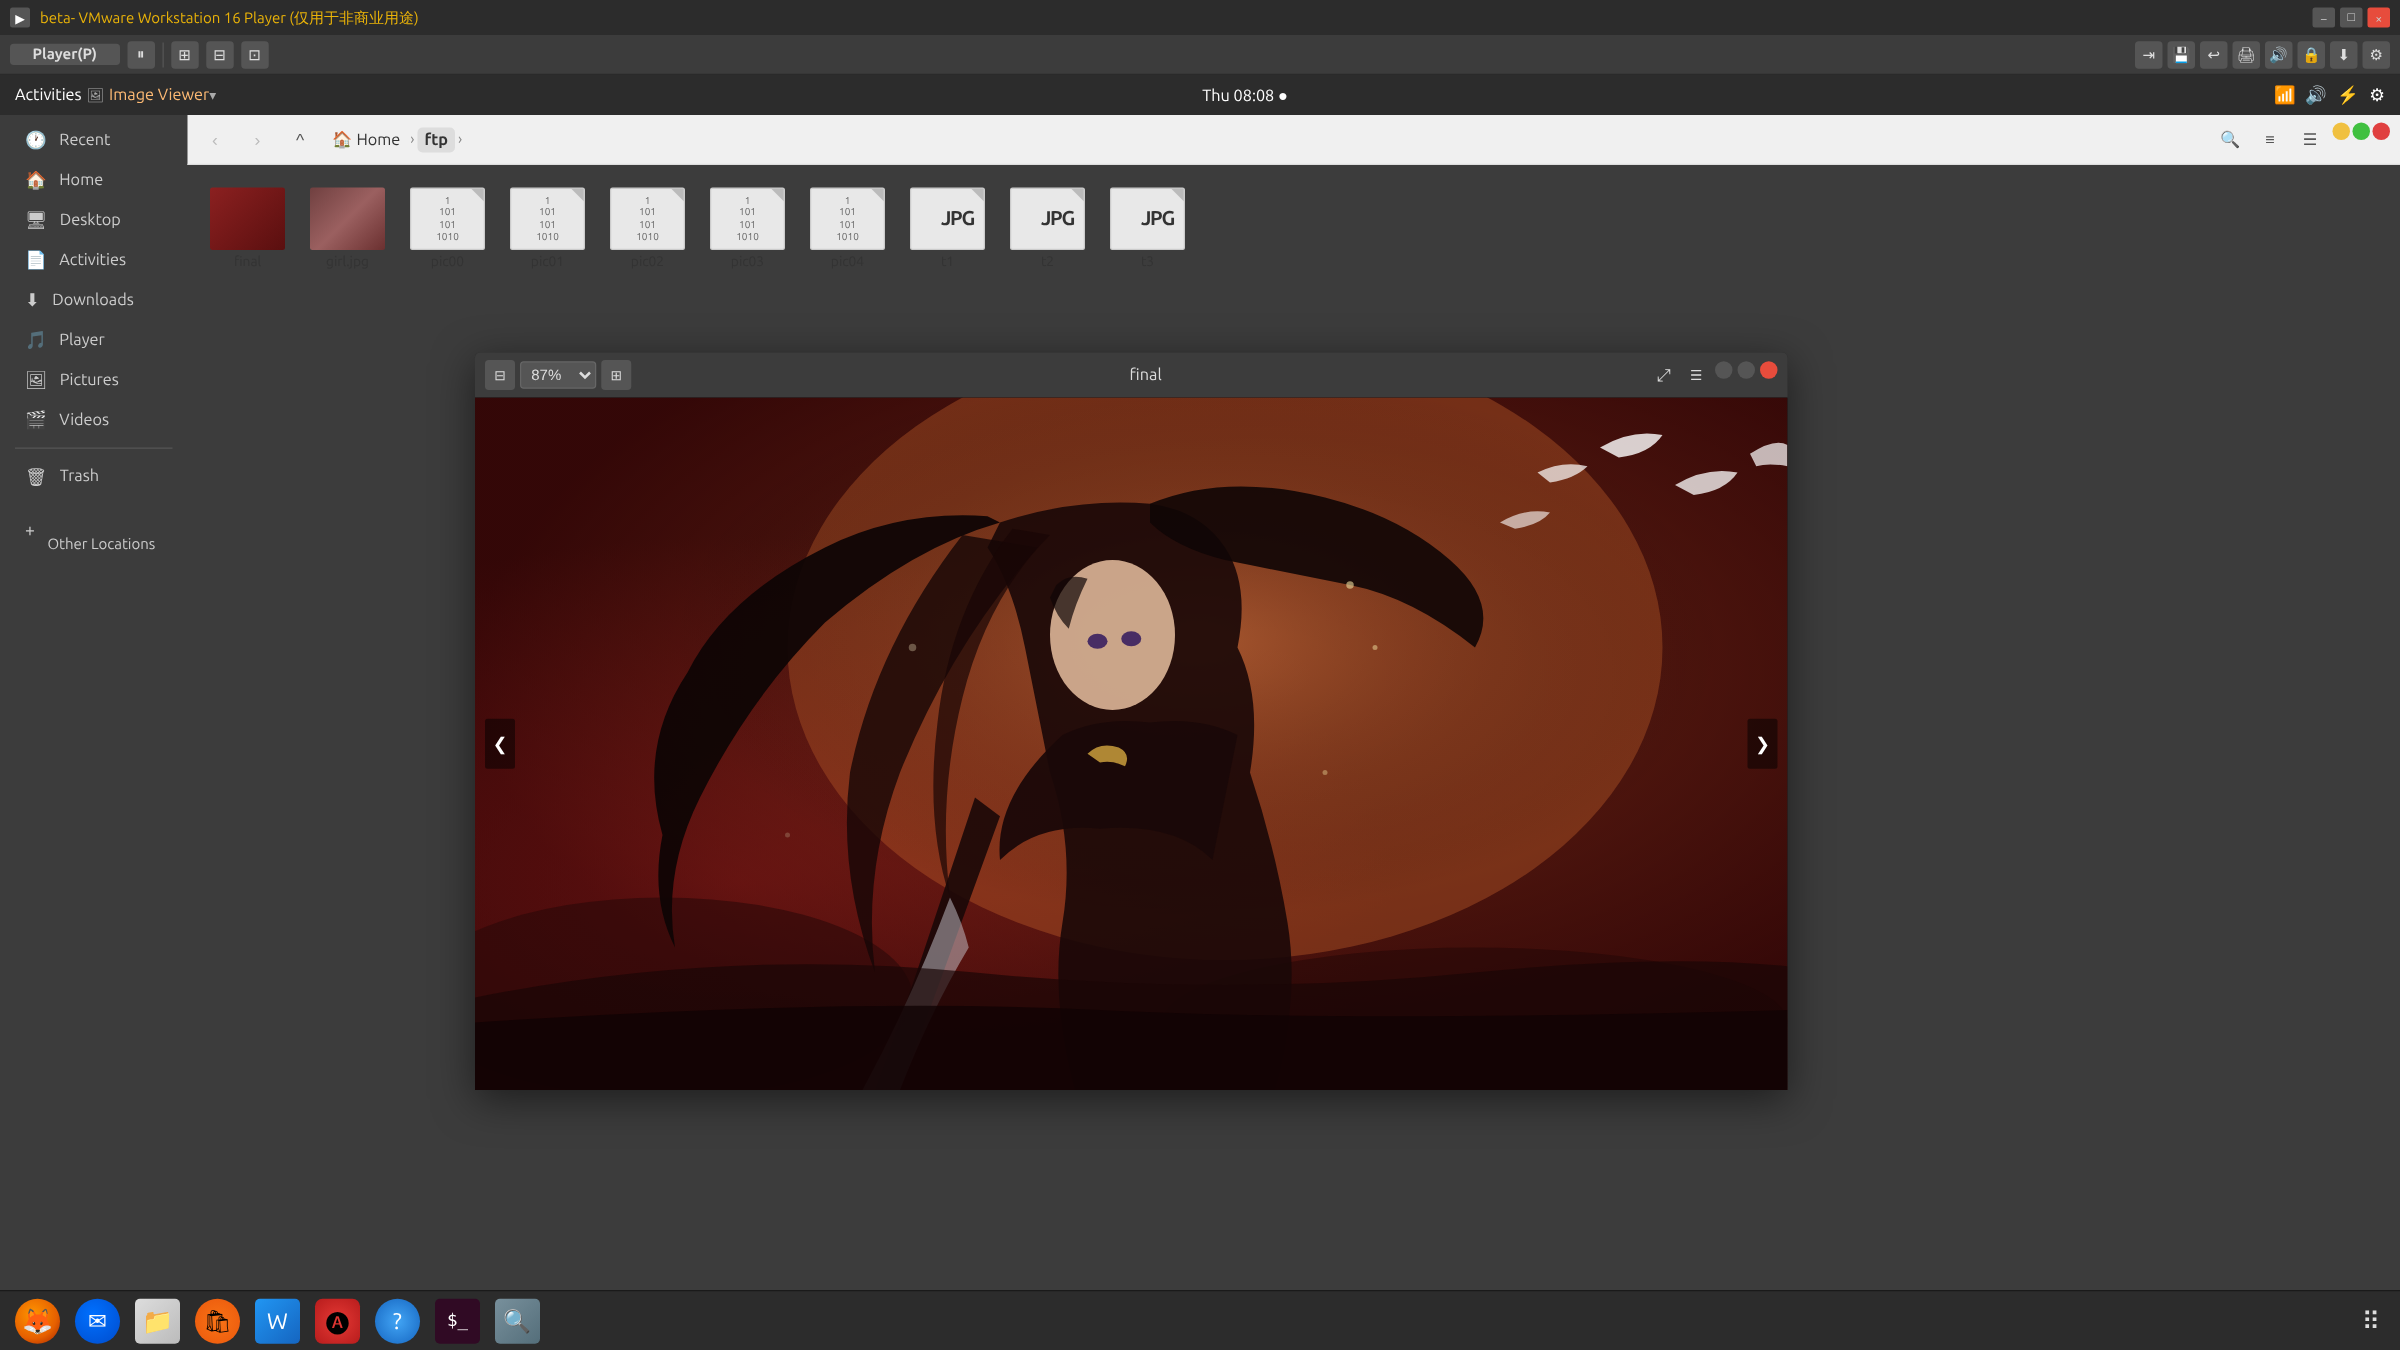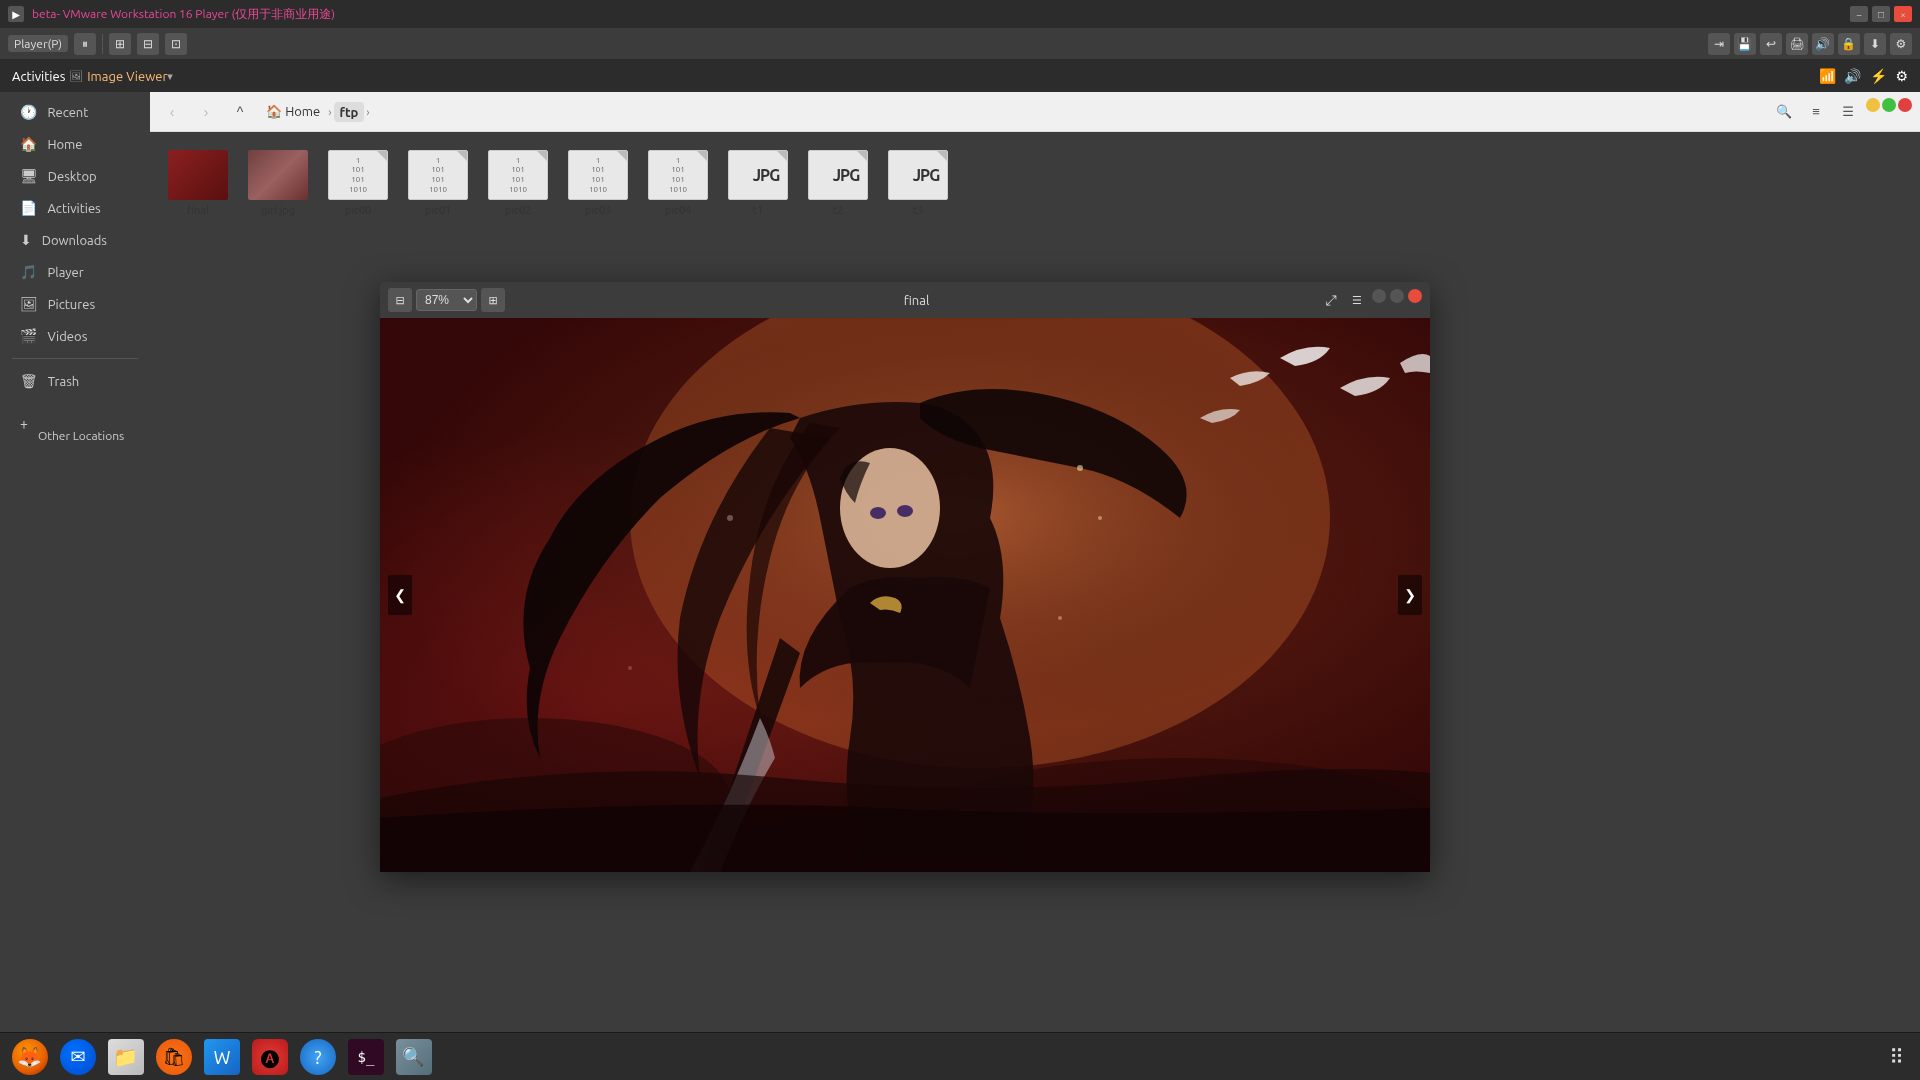--- a/index.html
+++ b/index.html
@@ -22,21 +22,21 @@
 
     .vmware-toolbar {
       height: 32px;
       background: #3c3c3c;
       display: flex;
       align-items: center;
       padding: 0 8px;
       gap: 6px;
       border-bottom: 1px solid #2a2a2a;
     }
-    .vmware-toolbar .player-btn { color: #ddd; font-size: 12px; cursor: pointer; padding: 2px 6px; background: #555; border-radius: 3px; }
+    .vmware-toolbar .player-btn { color: #ddd; font-size: 12px; cursor: pointer; padding: 2px 18px; background: #555; border-radius: 3px; font-weight: bold; }
     .vmware-toolbar .tb-icon { width: 22px; height: 22px; background: #555; border-radius: 3px; display: flex; align-items: center; justify-content: center; color: #ddd; font-size: 12px; cursor: pointer; }
     .vmware-right-icons { margin-left: auto; display: flex; gap: 4px; }
 
     
     .gnome-bar {
       height: 32px;
       background: #2c2c2c;
       display: flex;
       align-items: center;
       padding: 0 12px;
@@ -253,21 +253,21 @@
       height: 100%;
       display: flex;
       flex-direction: column;
     }
   </style>
 </head>
 <body>
 
 <div class="vmware-bar">
   <div class="logo">▶</div>
-  <span style="font-size:12px; color:#ec4899;">beta- VMware Workstation 16 Player (仅用于非商业用途)</span>
+  <span style="font-size:12px; color:#eab308;">beta- VMware Workstation 16 Player (仅用于非商业用途)</span>
   <div class="win-controls">
     <div class="win-btn">−</div>
     <div class="win-btn">□</div>
     <div class="win-btn" style="background:#e74c3c;">×</div>
   </div>
 </div>
 
 <div class="vmware-toolbar">
   <div class="player-btn">Player(P)</div>
   <div class="tb-icon">⏸</div>
@@ -285,20 +285,21 @@
     <div class="tb-icon">⬇</div>
     <div class="tb-icon">⚙</div>
   </div>
 </div>
 
 <div class="gnome-bar">
   <span class="gnome-activities">Activities</span>
   <span style="font-size:11px;color:#aaa;margin:0 4px;">🖼</span>
   <span class="gnome-app-name">Image Viewer</span>
   <span style="font-size:11px;color:#aaa;">▾</span>
+  <div class="gnome-clock">Thu 08:08 ●</div>
   <div class="gnome-right">
     <span class="gnome-right-icon">📶</span>
     <span class="gnome-right-icon">🔊</span>
     <span class="gnome-right-icon">⚡</span>
     <span class="gnome-right-icon">⚙</span>
   </div>
 </div>
 
 <div style="display:flex; height: calc(1080px - 28px - 32px - 32px - 48px); position: relative;">
 

